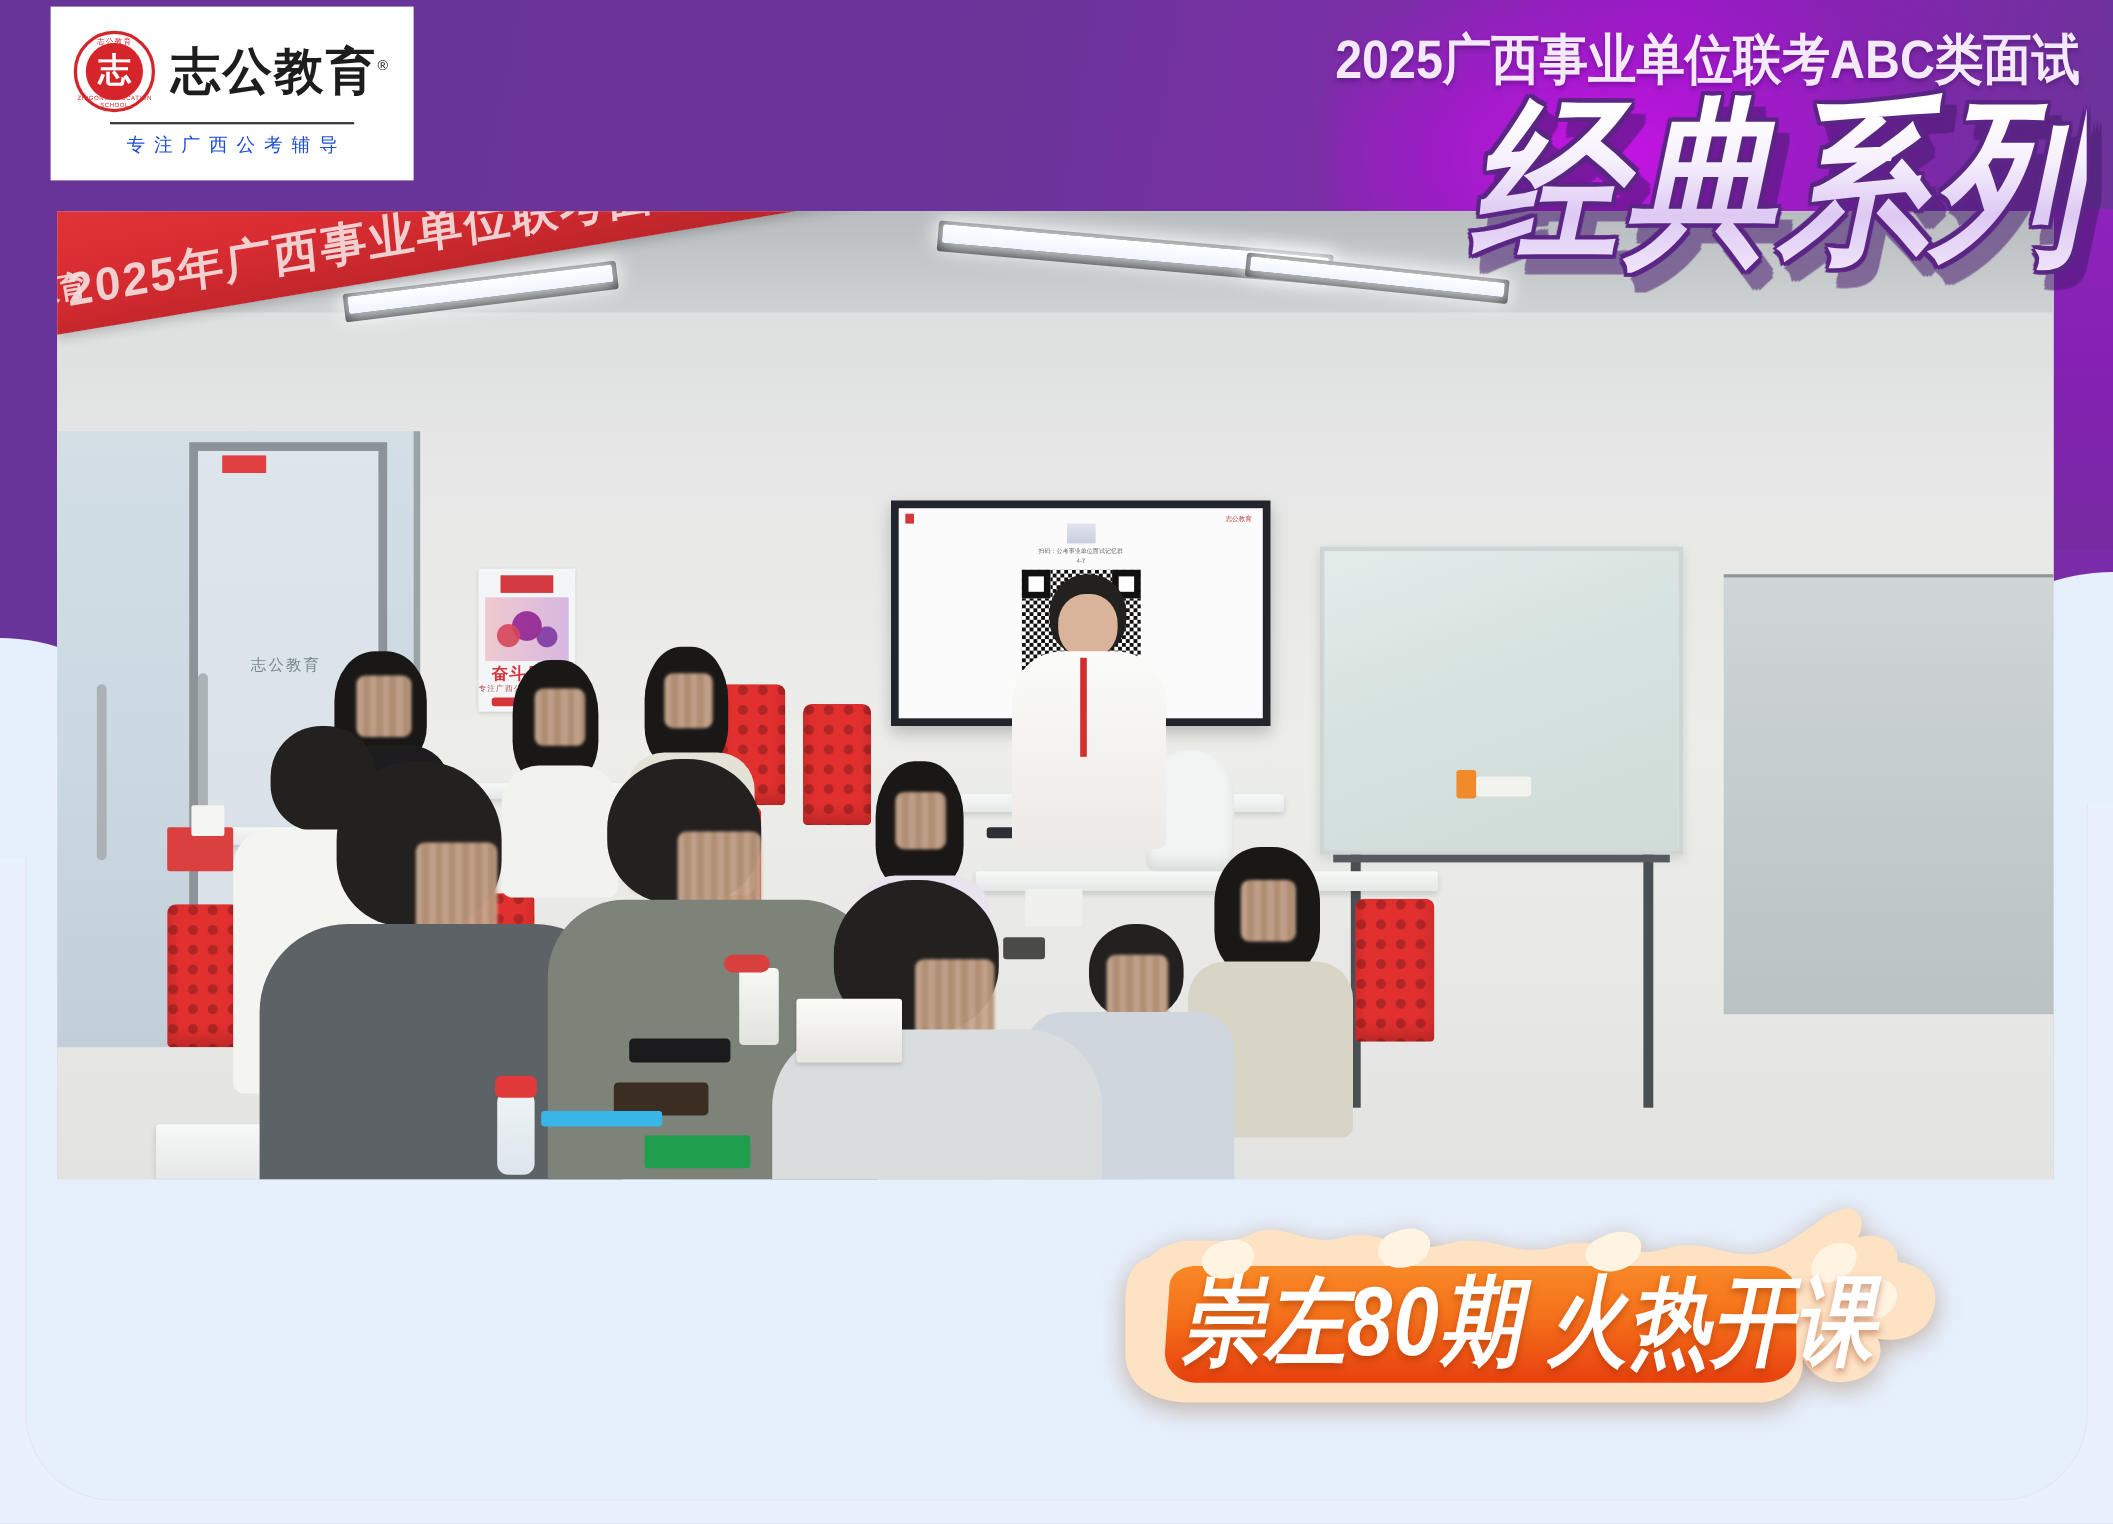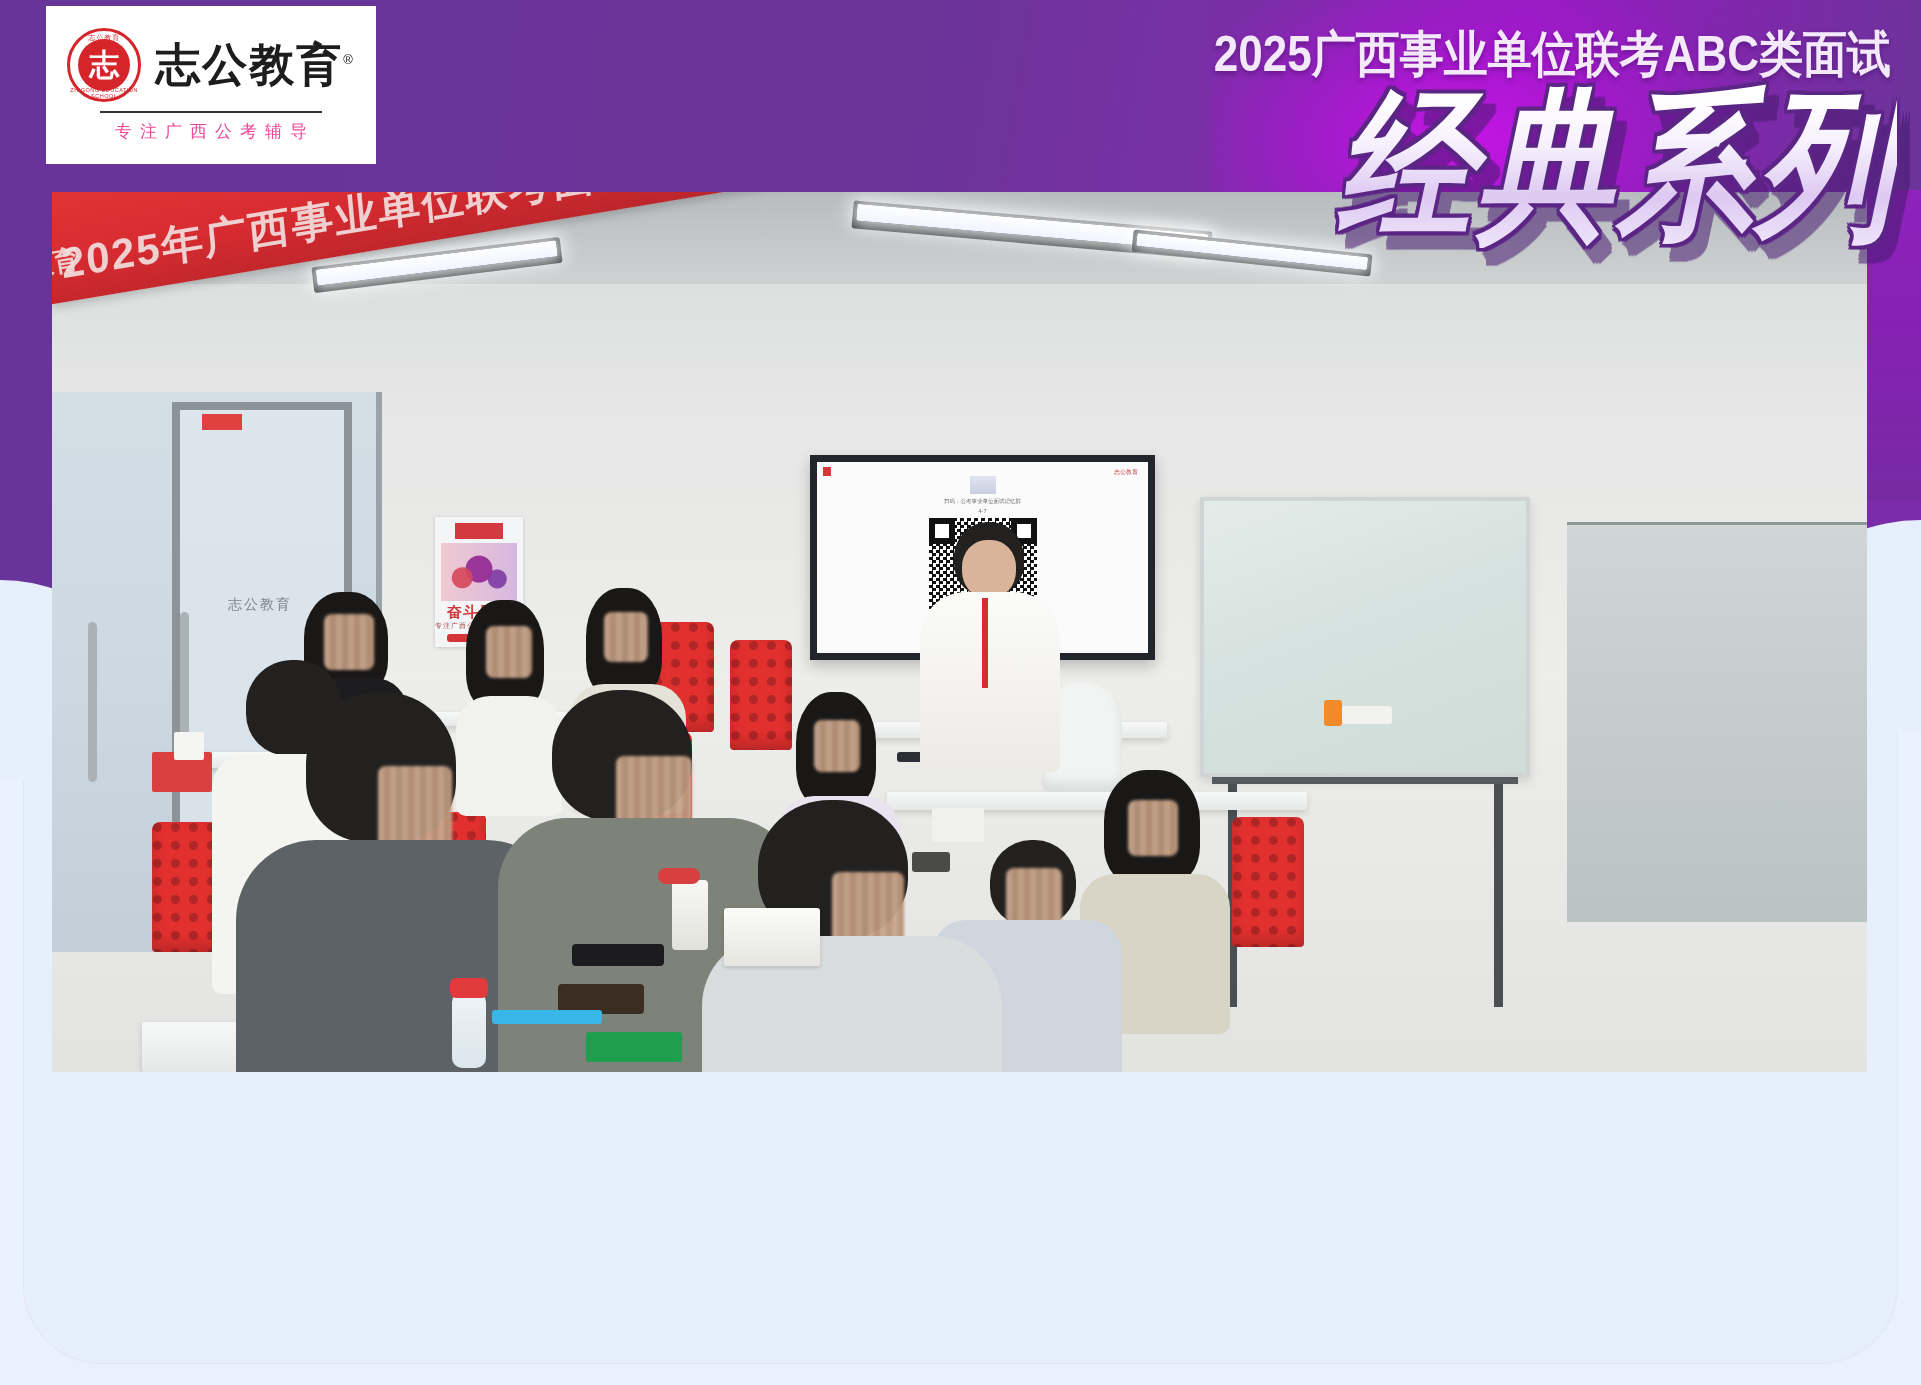--- a/index.html
+++ b/index.html
@@ -98,21 +98,21 @@
     position:absolute; left:0; right:0; bottom:3px; text-align:center;
     font-size:5.5px; color:#d5252a; letter-spacing:.5px;
   }
   .logo-name{
     font-size:45px; font-weight:bold; color:#1d1d1d;
     letter-spacing:2px; line-height:1; position:relative;
   }
   .logo-name sup{ font-size:13px; vertical-align:super; font-weight:normal;}
   .logo-rule{ width:222px; height:2px; background:#333; margin:5px 0 3px; }
   .logo-sub{
-    font-size:17px; color:#ec4899; letter-spacing:8px;
+    font-size:17px; color:#1d4ed8; letter-spacing:8px;
     padding-left:8px; font-weight:500;
   }
 
   
   .kicker{
     position:absolute; right:30px; top:22px;
     font-size:44px; font-weight:bold; color:#f3e9fb;
     letter-spacing:0px; white-space:nowrap;
     text-shadow:0 2px 5px rgba(40,0,70,.35);
     transform:scaleY(1.12);
@@ -513,14 +513,40 @@
     <div class="ph" style="left:880px;top:616px;width:52px;height:34px;background:#f0f0ec;border-radius:2px;"></div>
     <div class="ph" style="left:860px;top:660px;width:38px;height:20px;background:#4a4a48;border-radius:3px;"></div>
     <div class="ph" style="left:100px;top:560px;width:60px;height:40px;background:#d9403f;border-radius:2px;"></div>
     <div class="ph" style="left:122px;top:540px;width:30px;height:28px;background:#f5f5f2;border-radius:2px;"></div>
     <div class="ph" style="left:1272px;top:508px;width:18px;height:26px;background:#f08a2a;border-radius:3px;"></div>
     <div class="ph" style="left:1290px;top:514px;width:50px;height:18px;background:#f2f2ef;border-radius:3px;"></div>
   </div>
 
   <div class="headline">经典系列</div>
 
+  <div class="flame">
+    <svg viewBox="0 0 790 200" preserveAspectRatio="none">
+      <defs>
+        <linearGradient id="og" x1="0" y1="0" x2="0" y2="1">
+          <stop offset="0%" stop-color="#f98925"></stop>
+          <stop offset="45%" stop-color="#f4701a"></stop>
+          <stop offset="100%" stop-color="#e8400f"></stop>
+        </linearGradient>
+      </defs>
+      <path d="M60 58 C90 30 120 52 150 38 C180 22 200 50 236 40 C270 30 290 58 330 46
+               C370 34 392 60 430 48 C470 36 492 62 530 50 C566 38 588 64 624 52
+               C652 42 668 20 690 14 C706 10 712 26 704 40 C724 34 742 46 740 62
+               C768 66 780 86 772 108 C766 128 744 136 722 132
+               C730 148 718 166 700 170 C676 176 660 164 654 150
+               L654 154 C654 176 636 190 612 190 L96 190 C60 190 38 172 38 146
+               L38 98 C38 74 46 62 60 58 Z" fill="#fde3c4"></path>
+      <path d="M78 86 C78 74 88 66 102 66 L620 66 C636 66 648 76 648 90
+               L648 146 C648 162 634 172 618 172 L104 172 C86 172 74 160 74 144 Z" fill="url(#og)"></path>
+      <path d="M676 48 C694 40 706 48 702 62 C698 76 680 84 668 80 C658 76 660 56 676 48 Z" fill="#fff3e2"></path>
+      <path d="M714 78 C732 74 744 86 738 100 C732 114 714 118 704 110 C696 102 700 82 714 78 Z" fill="#fff3e2"></path>
+      <path d="M470 40 C492 28 512 38 506 54 C500 70 474 76 462 66 C452 58 456 46 470 40 Z" fill="#fff3e2"></path>
+      <path d="M280 36 C302 26 320 36 314 52 C308 68 282 72 272 62 C264 54 268 42 280 36 Z" fill="#fff3e2"></path>
+      <path d="M120 46 C142 36 160 46 154 62 C148 78 122 82 112 72 C104 64 108 52 120 46 Z" fill="#fff3e2"></path>
+    </svg>
+    <div class="flame-text">崇左80期 火热开课</div>
+  </div>
 
 </div>
 
 </body></html>

